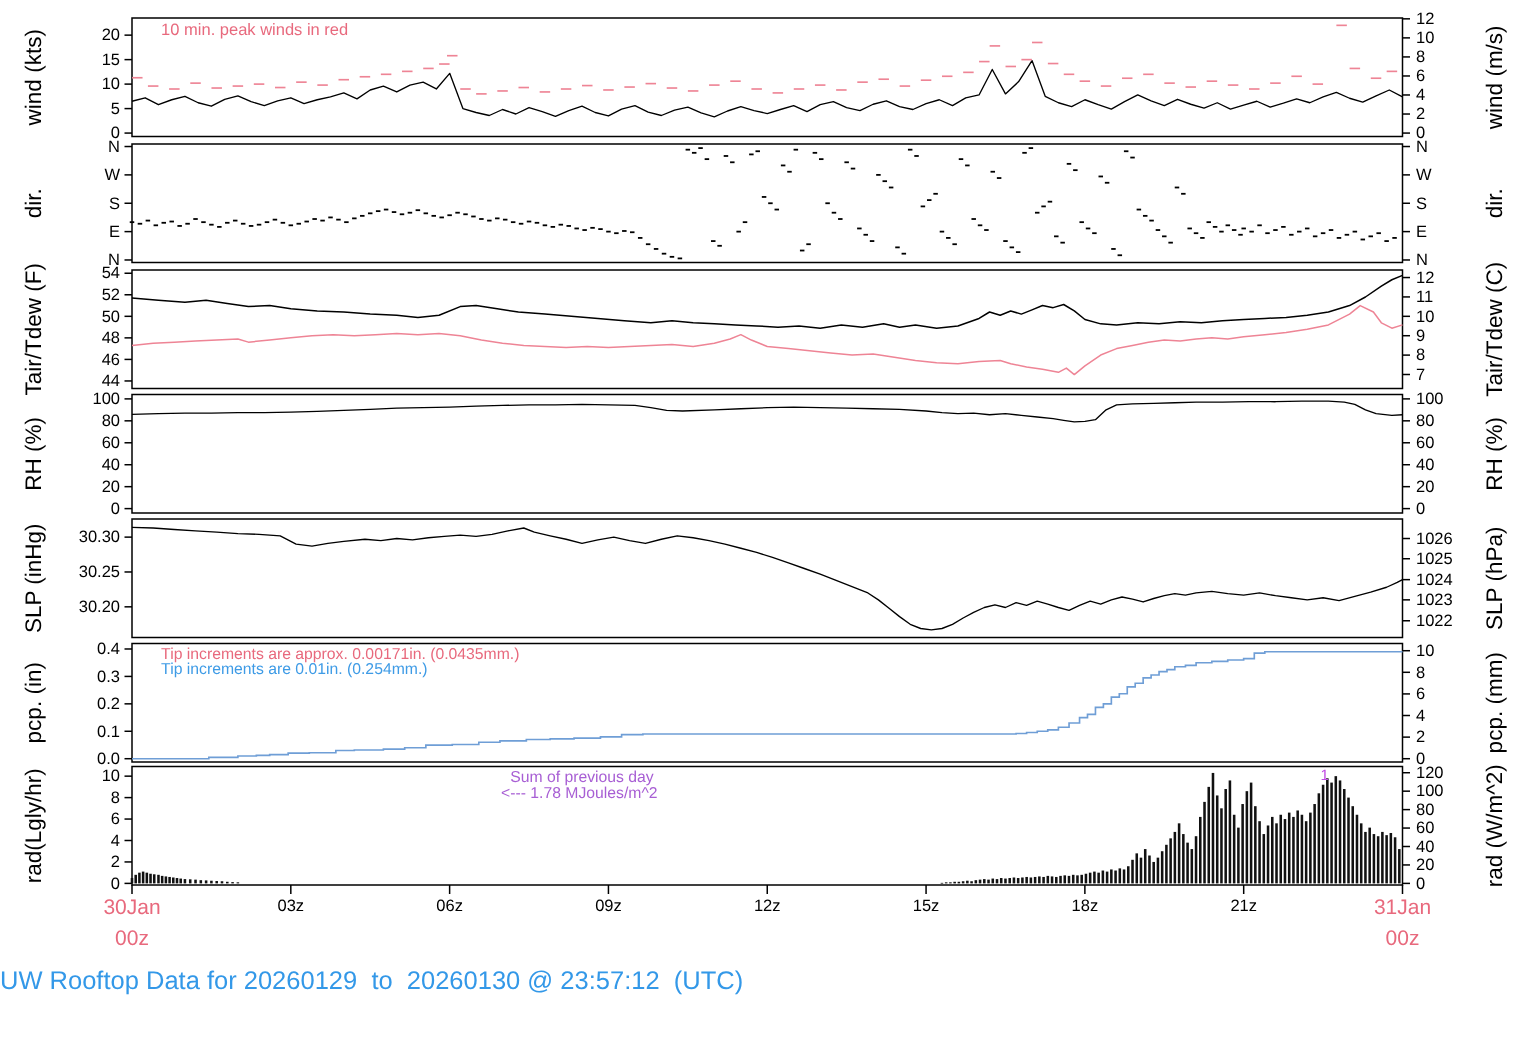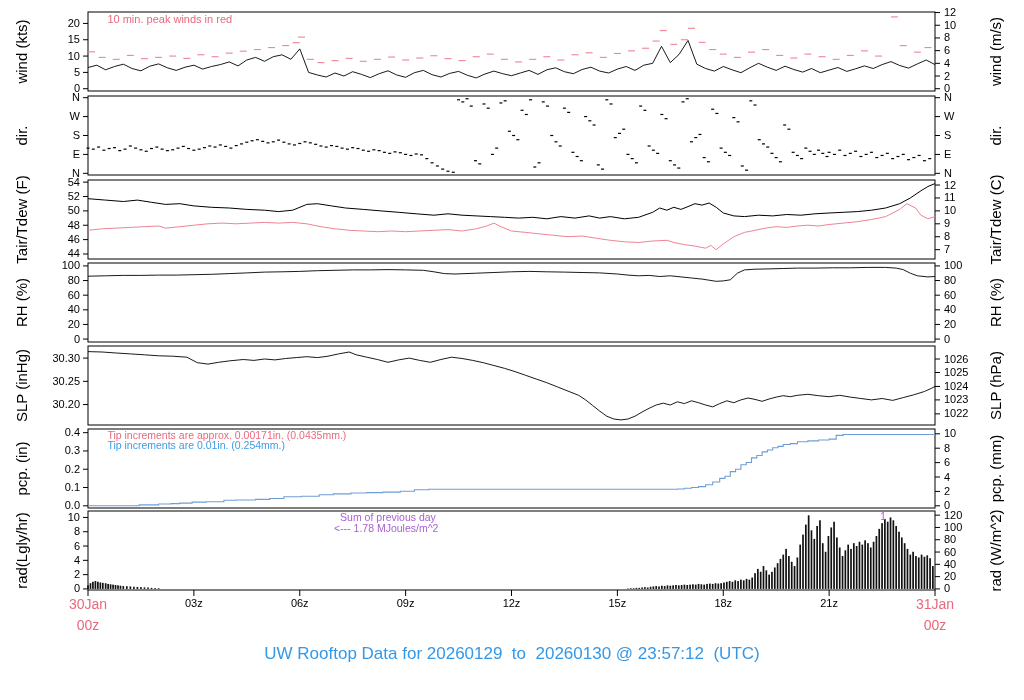--- a/index.html
+++ b/index.html
@@ -1,20 +1,20 @@
 <!DOCTYPE html>
 <html><head>
 <meta charset="utf-8">
 <style>
   html,body{margin:0;padding:0;background:#ffffff;}
   body{font-family:"Liberation Sans","DejaVu Sans",sans-serif;}
   .stage{position:relative;width:1024px;height:700px;background:#ffffff;overflow:hidden;}
   #chart{position:absolute;left:0;top:0;}
   #chart text{font-family:"Liberation Sans","DejaVu Sans",sans-serif;}
-  .title{position:absolute;left:0;top:644px;width:100%;text-align:center;
+  .title{position:absolute;left:0;top:644px;width:100%;
          font-size:17px;white-space:pre;}
 </style>
 </head>
 <body>
 
 <div class="stage">
   <svg id="chart" width="1024" height="700" xmlns="http://www.w3.org/2000/svg">
       <g>
         <rect x="88" y="12" width="847" height="79" fill="#ffffff" stroke="#000" stroke-width="1"></rect>
         <line x1="83" y1="88.71487603305785" x2="88" y2="88.71487603305785" stroke="#000" stroke-width="1"></line>

